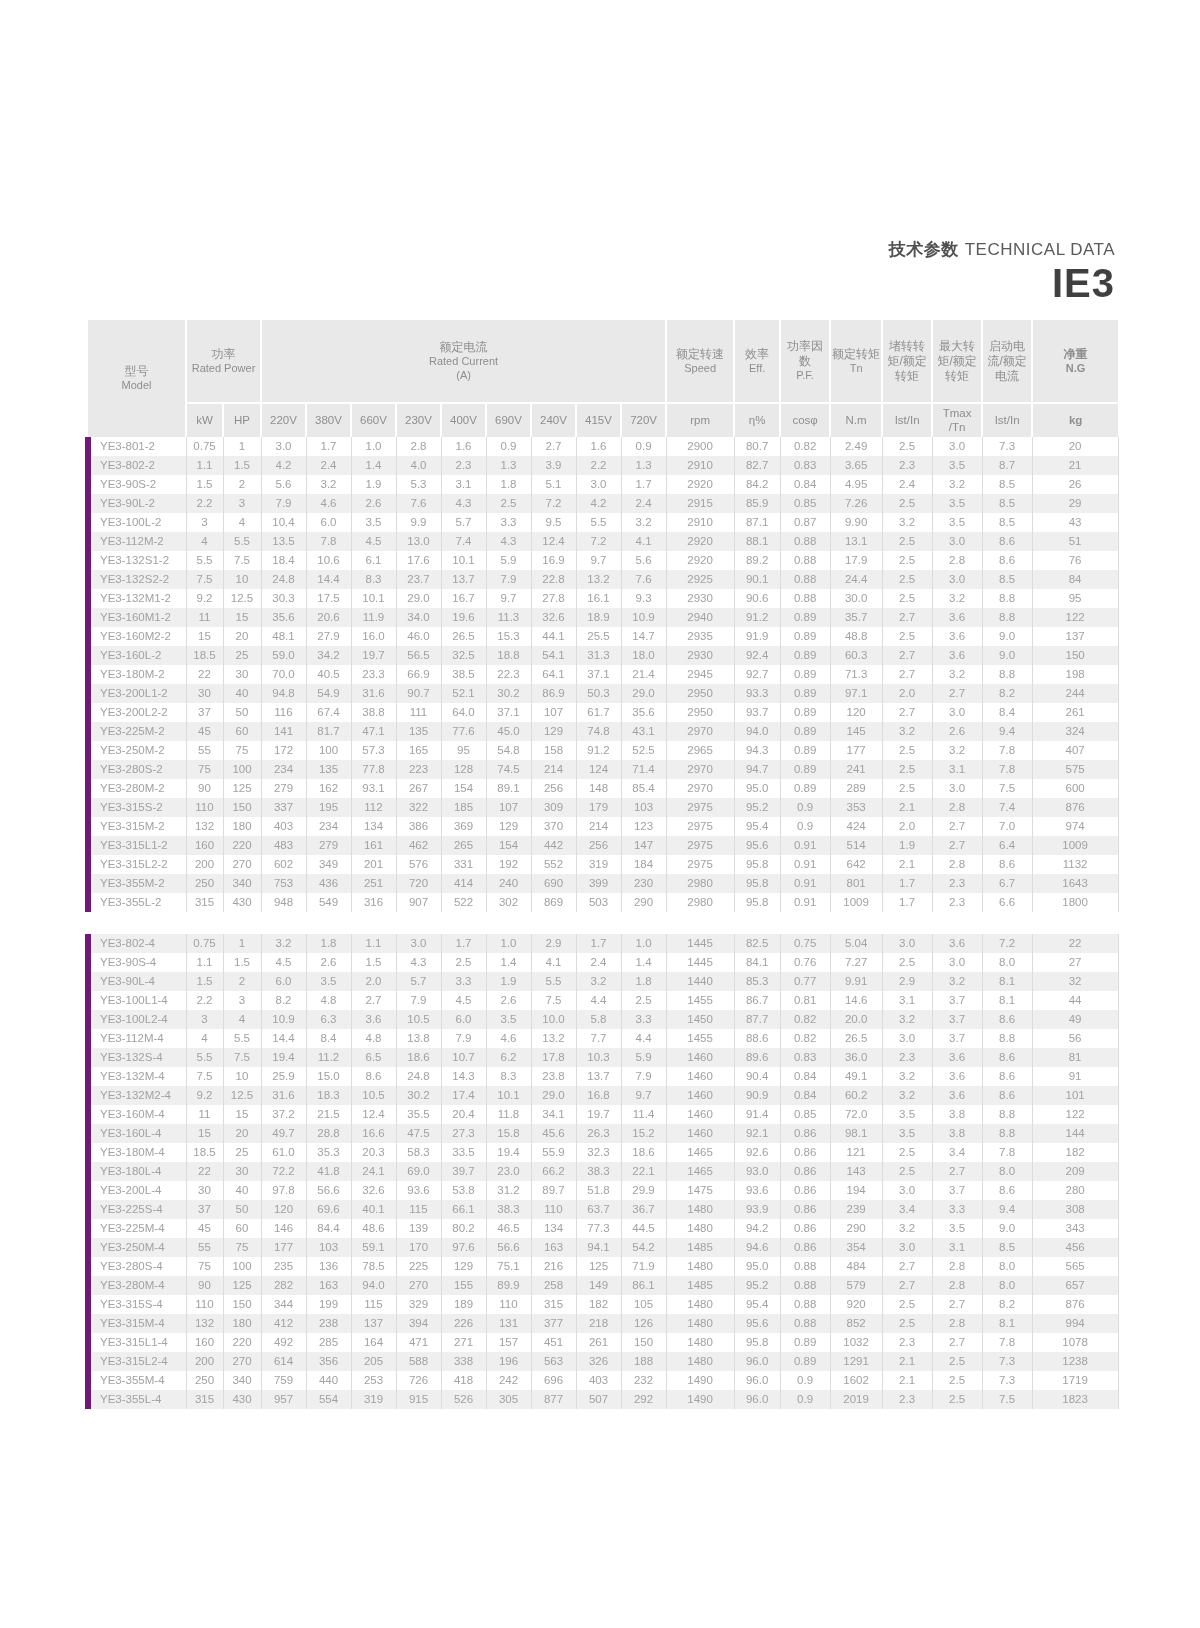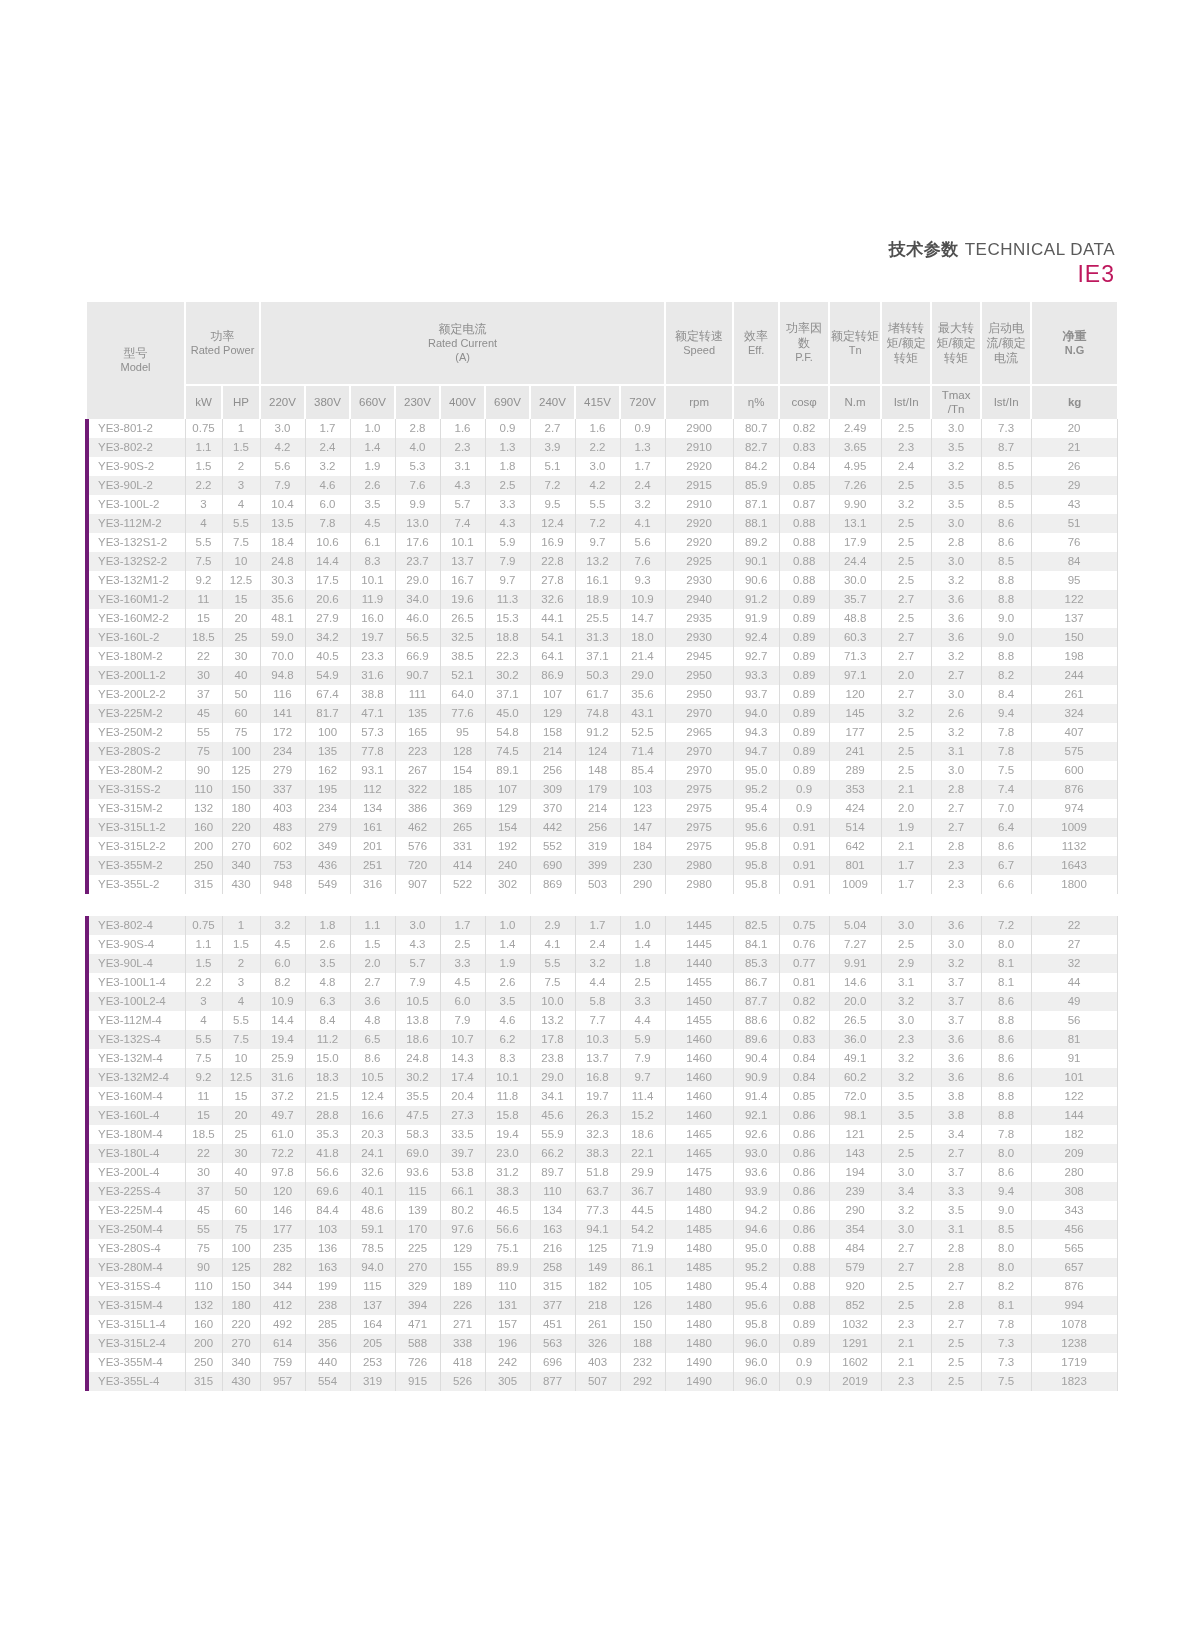--- a/index.html
+++ b/index.html
@@ -8,37 +8,37 @@
     background:#ffffff;
     font-family:"Liberation Sans", sans-serif;
     color:#a0a0a0;
     position:relative;
   }
   .content{width:1030px;margin:0 auto;padding-top:238px;}
   .titlebar{display:flex;justify-content:space-between;align-items:flex-end;margin-bottom:14px;flex-direction:column;}
   .title{font-size:17px;color:#4f4f4f;letter-spacing:0.5px;}
   .title .zh{font-weight:bold;margin-right:6px;}
   .title .en{font-weight:normal;color:#5a5a5a;}
-  .badge{font-size:23px;font-weight:normal;color:#be185d;letter-spacing:1px;}
+  .badge{font-size:40px;font-weight:bold;color:#404040;letter-spacing:1px;}
   table{border-collapse:collapse;table-layout:fixed;width:1030px;font-size:11.5px;}
   thead th{
     background:#e9e9e9;color:#8e8e8e;font-weight:normal;
     border-right:2px solid #ffffff;vertical-align:middle;text-align:center;
     padding:2px 1px;line-height:1.25;
   }
   thead tr.tier1 th{height:78px;font-size:12px;}
   thead tr.tier2 th{height:28px;border-top:2px solid #ffffff;font-size:11.5px;white-space:pre-line;}
   thead th:last-child{border-right:none;font-weight:bold;}
   thead th.cjk{word-break:break-all;}
   thead .en{font-size:11px;display:block;}
   tbody td{
     height:19px;text-align:center;color:#a2a2a2;
     border-right:1px solid #dcdcdc;padding:0 1px;line-height:1;
   }
-  tbody td:first-child{text-align:left;padding-left:9px;border-left:4px solid #701a75;}
+  tbody td:first-child{text-align:left;padding-left:9px;border-left:6px solid #701a75;}
   tbody td:last-child{border-right:1px solid #dcdcdc;}
   tbody tr.band td{background:#efefef;}
   tbody.spacer td{height:22px;border:none;background:#ffffff;}
 </style>
 </head>
 <body>
 
 <div class="content">
   <div class="titlebar">
     <div class="title">

